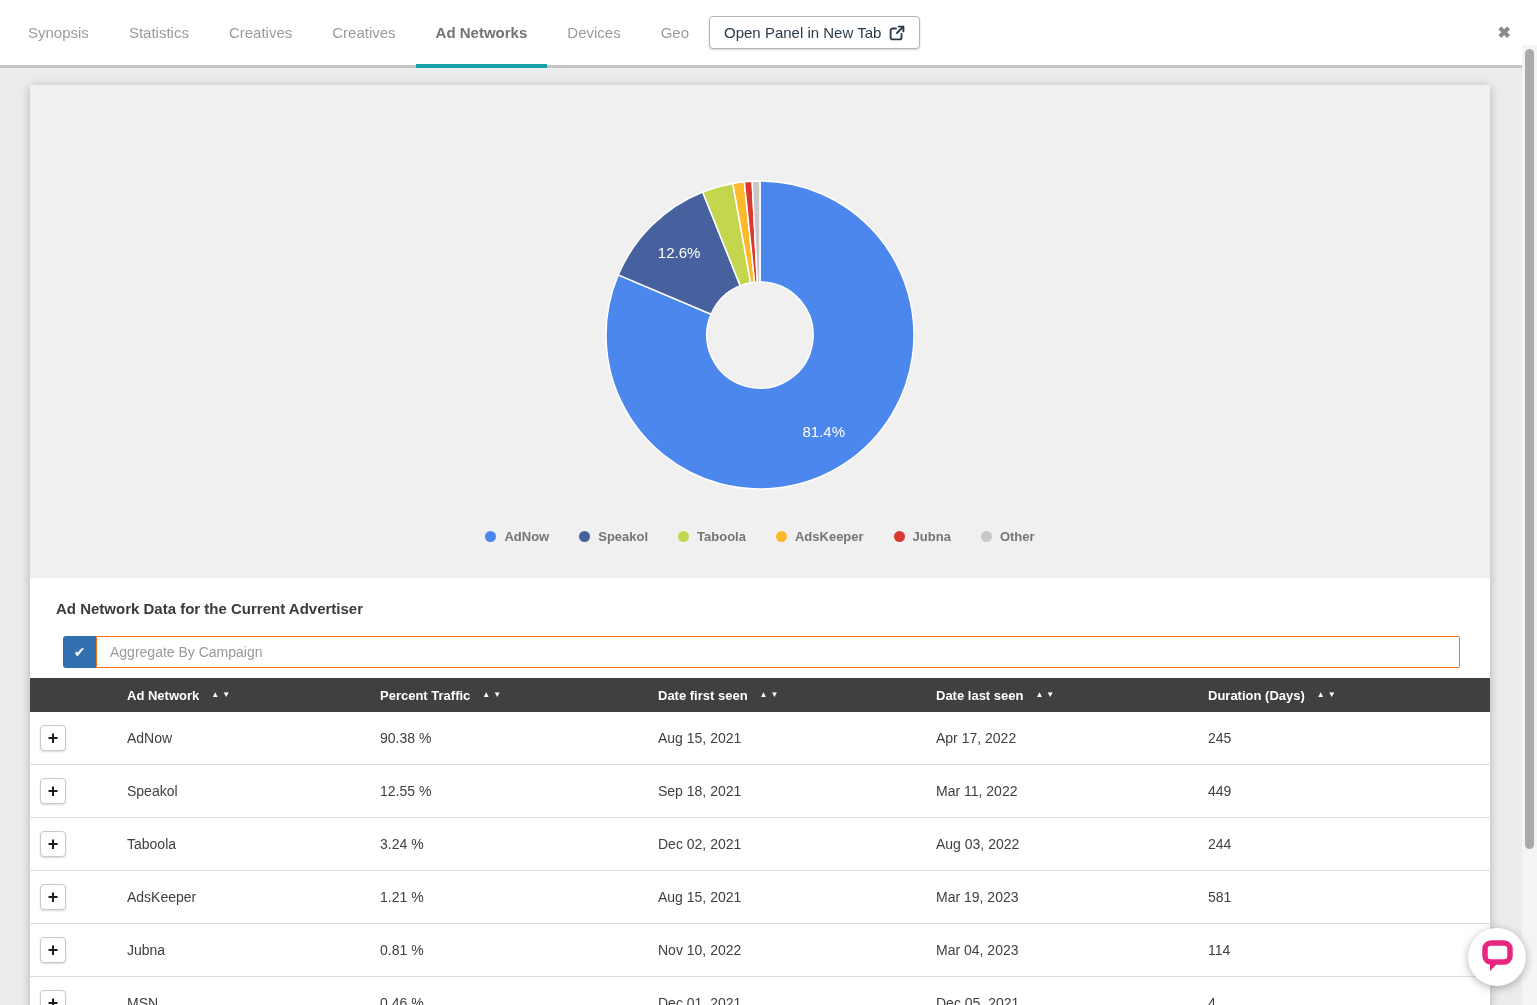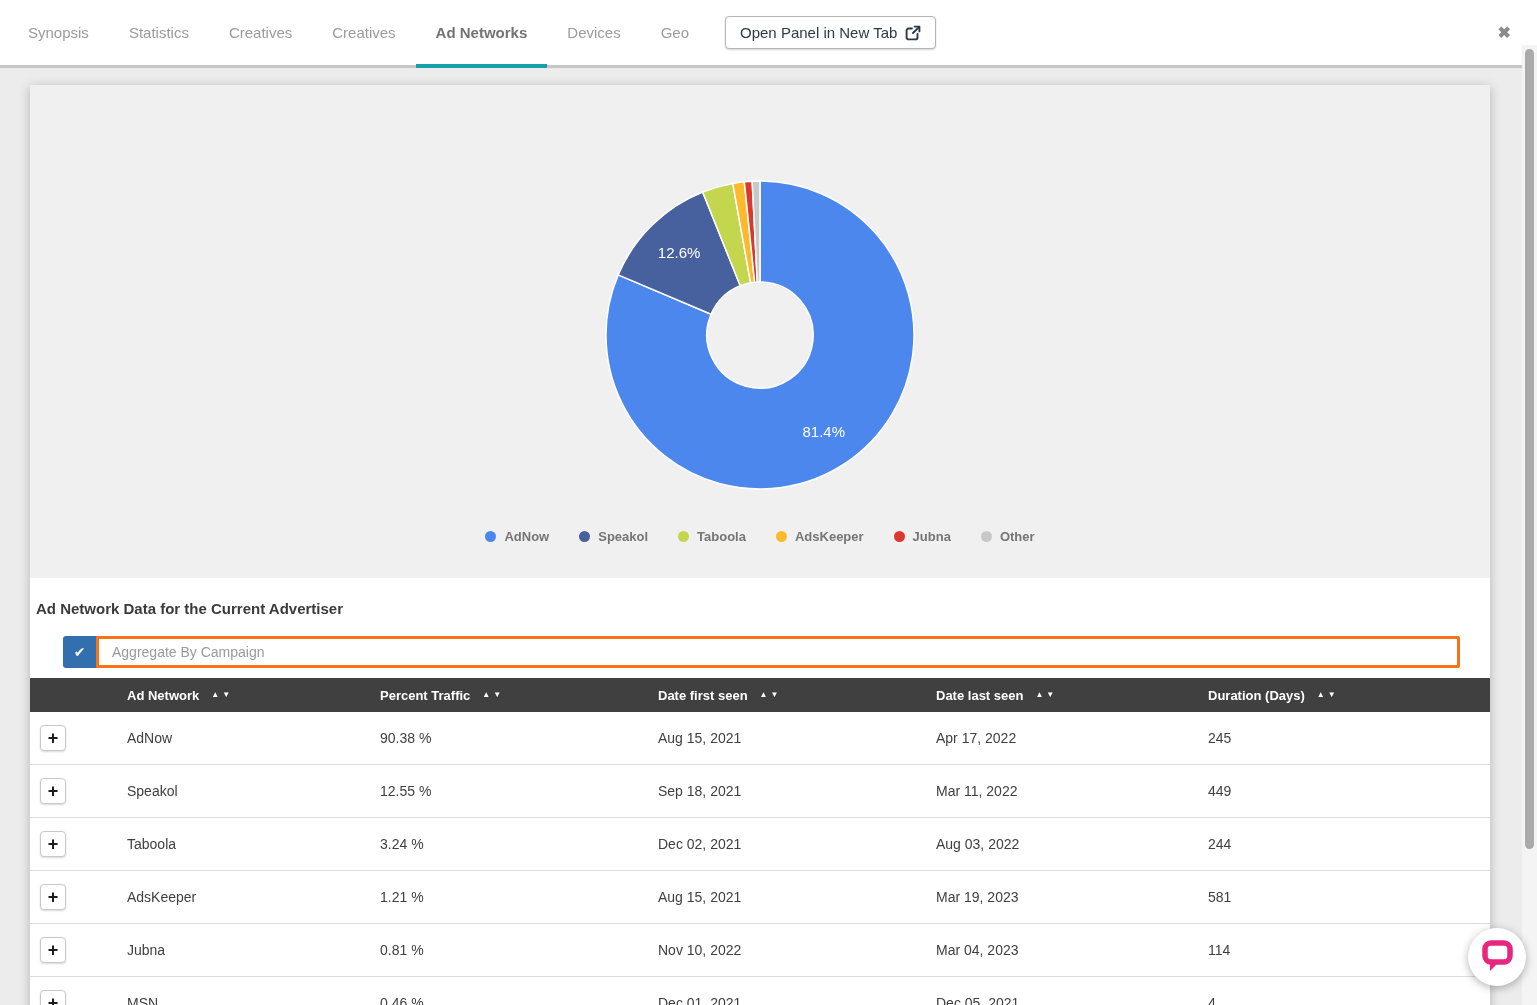--- a/index.html
+++ b/index.html
@@ -31,21 +31,20 @@
     cursor: pointer;
     white-space: nowrap;
   }
   .tab.active { color: #737373; font-weight: bold; }
   .tab.active::after {
     content: "";
     position: absolute; left: 0; right: 0; bottom: -3px;
     height: 4px; background: #16a1a9;
   }
   .open-panel {
-    margin-left: 16px;
     height: 33px;
     display: inline-flex; align-items: center; gap: 8px;
     background: #fff;
     border: 1px solid #b5b5b5;
     border-radius: 4px;
     padding: 0 14px;
     font-size: 15px;
     font-family: "Liberation Sans", sans-serif;
     color: #2b3a4a;
     cursor: pointer;
@@ -84,41 +83,41 @@
   .legend {
     position: absolute; left: 0; right: 0; top: 444px;
     display: flex; justify-content: center; align-items: center; gap: 30px;
   }
   .legend-item { display: flex; align-items: center; gap: 8px; }
   .legend-dot { width: 11px; height: 11px; border-radius: 50%; }
   .legend-label { font-size: 13px; font-weight: bold; color: #757575; }
   
   .table-section { background: #fff; }
   .section-title {
-    margin: 22px 0 0 6px;
+    margin: 22px 0 0 26px;
     font-size: 15px; font-weight: bold; color: #3a3a3a;
   }
   .agg-row {
     display: flex; gap: 33px;
     margin: 19px 30px 0 33px;
   }
   .agg-group { display: flex; flex: 1; }
   .cb {
     width: 33px; height: 32px; flex: 0 0 33px;
     border-radius: 3px 0 0 3px;
     background: #c9c9c9;
     display: flex; align-items: center; justify-content: center;
     color: #fff; font-size: 14px;
     cursor: pointer;
   }
   .cb.checked { background: #316fae; }
   .agg-input {
     flex: 1; height: 32px;
     background: #fff;
-    border: 3px solid #f97316;
+    border: 1px solid #f97316;
     border-radius: 0 2px 2px 0;
     display: flex; align-items: center;
     padding-left: 13px;
     font-size: 14px;
     cursor: text;
   }
   .agg-input.placeholder { color: #9a9a9a; }
   .agg-input.filled { color: #4a4a4a; }
   
   .table { margin-top: 10px; }

